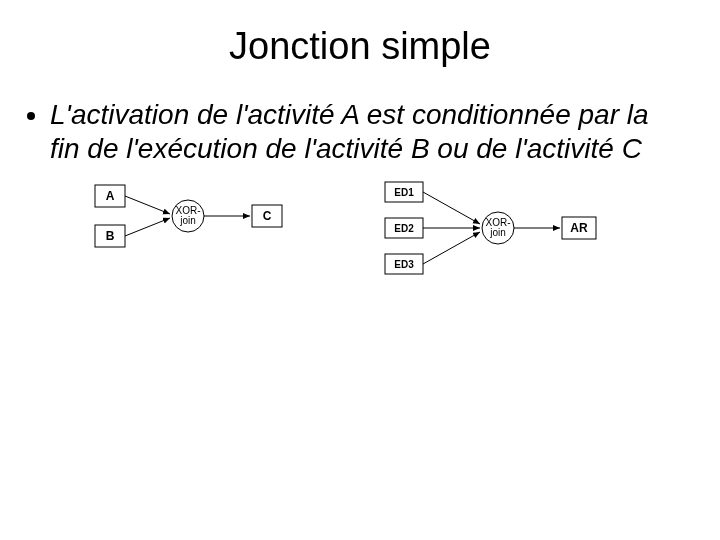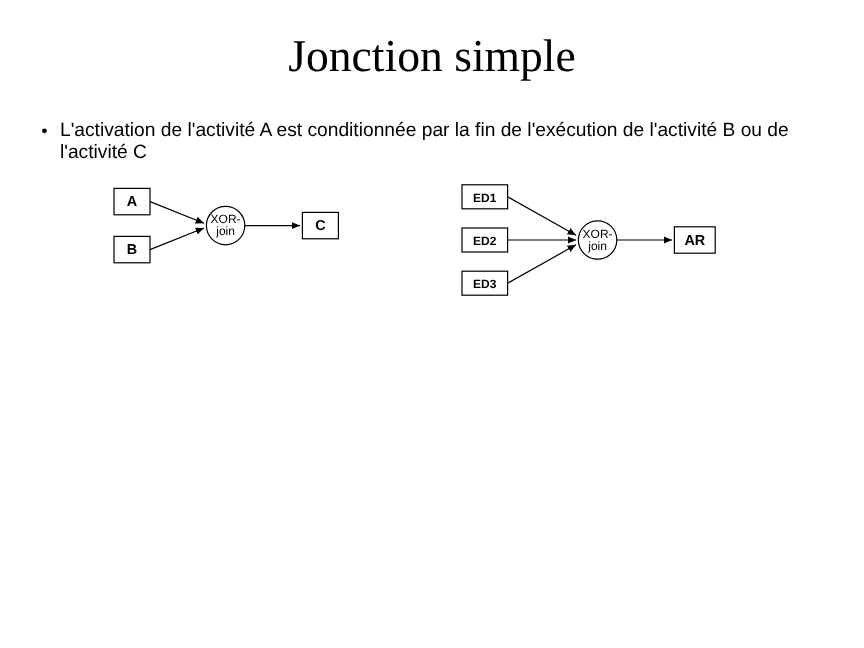--- a/index.html
+++ b/index.html
@@ -1,22 +1,22 @@
 <!DOCTYPE html>
 <html><head>
 <meta charset="utf-8">
 <style>
   html,body{margin:0;padding:0;width:720px;height:540px;background:#fff;
     font-family:Arial,Helvetica,sans-serif;color:#000;}
   .slide{width:720px;height:540px;position:relative;box-sizing:border-box;
     padding:20px 45px;}
   .title{font-size:38px;text-align:center;margin:5px 0 30px 0;
-    font-weight:normal;font-family:Liberation Serif, serif;}
-  ul.bullets{list-style:disc;margin:0 0 10px 0;padding-left:5px;font-size:16px;
-    line-height:1.2;}
+    font-weight:normal;}
+  ul.bullets{list-style:disc;margin:0 0 10px 0;padding-left:5px;font-size:28px;
+    line-height:1.2;font-style:italic;}
   ul.bullets li{margin-bottom:4px;padding-left:0;}
   .diagram-row{display:flex;gap:60px;justify-content:center;margin:15px 0 20px 0;}
   svg{overflow:visible;}
   .box{fill:#fff;stroke:#000;stroke-width:1;}
   .lbl{font-family:Arial;font-size:12px;font-weight:bold;}
   .lbl-small{font-family:Arial;font-size:10px;font-weight:bold;}
   .xorlbl{font-family:Arial;font-size:10px;}
 </style>
 </head>
 <body>

